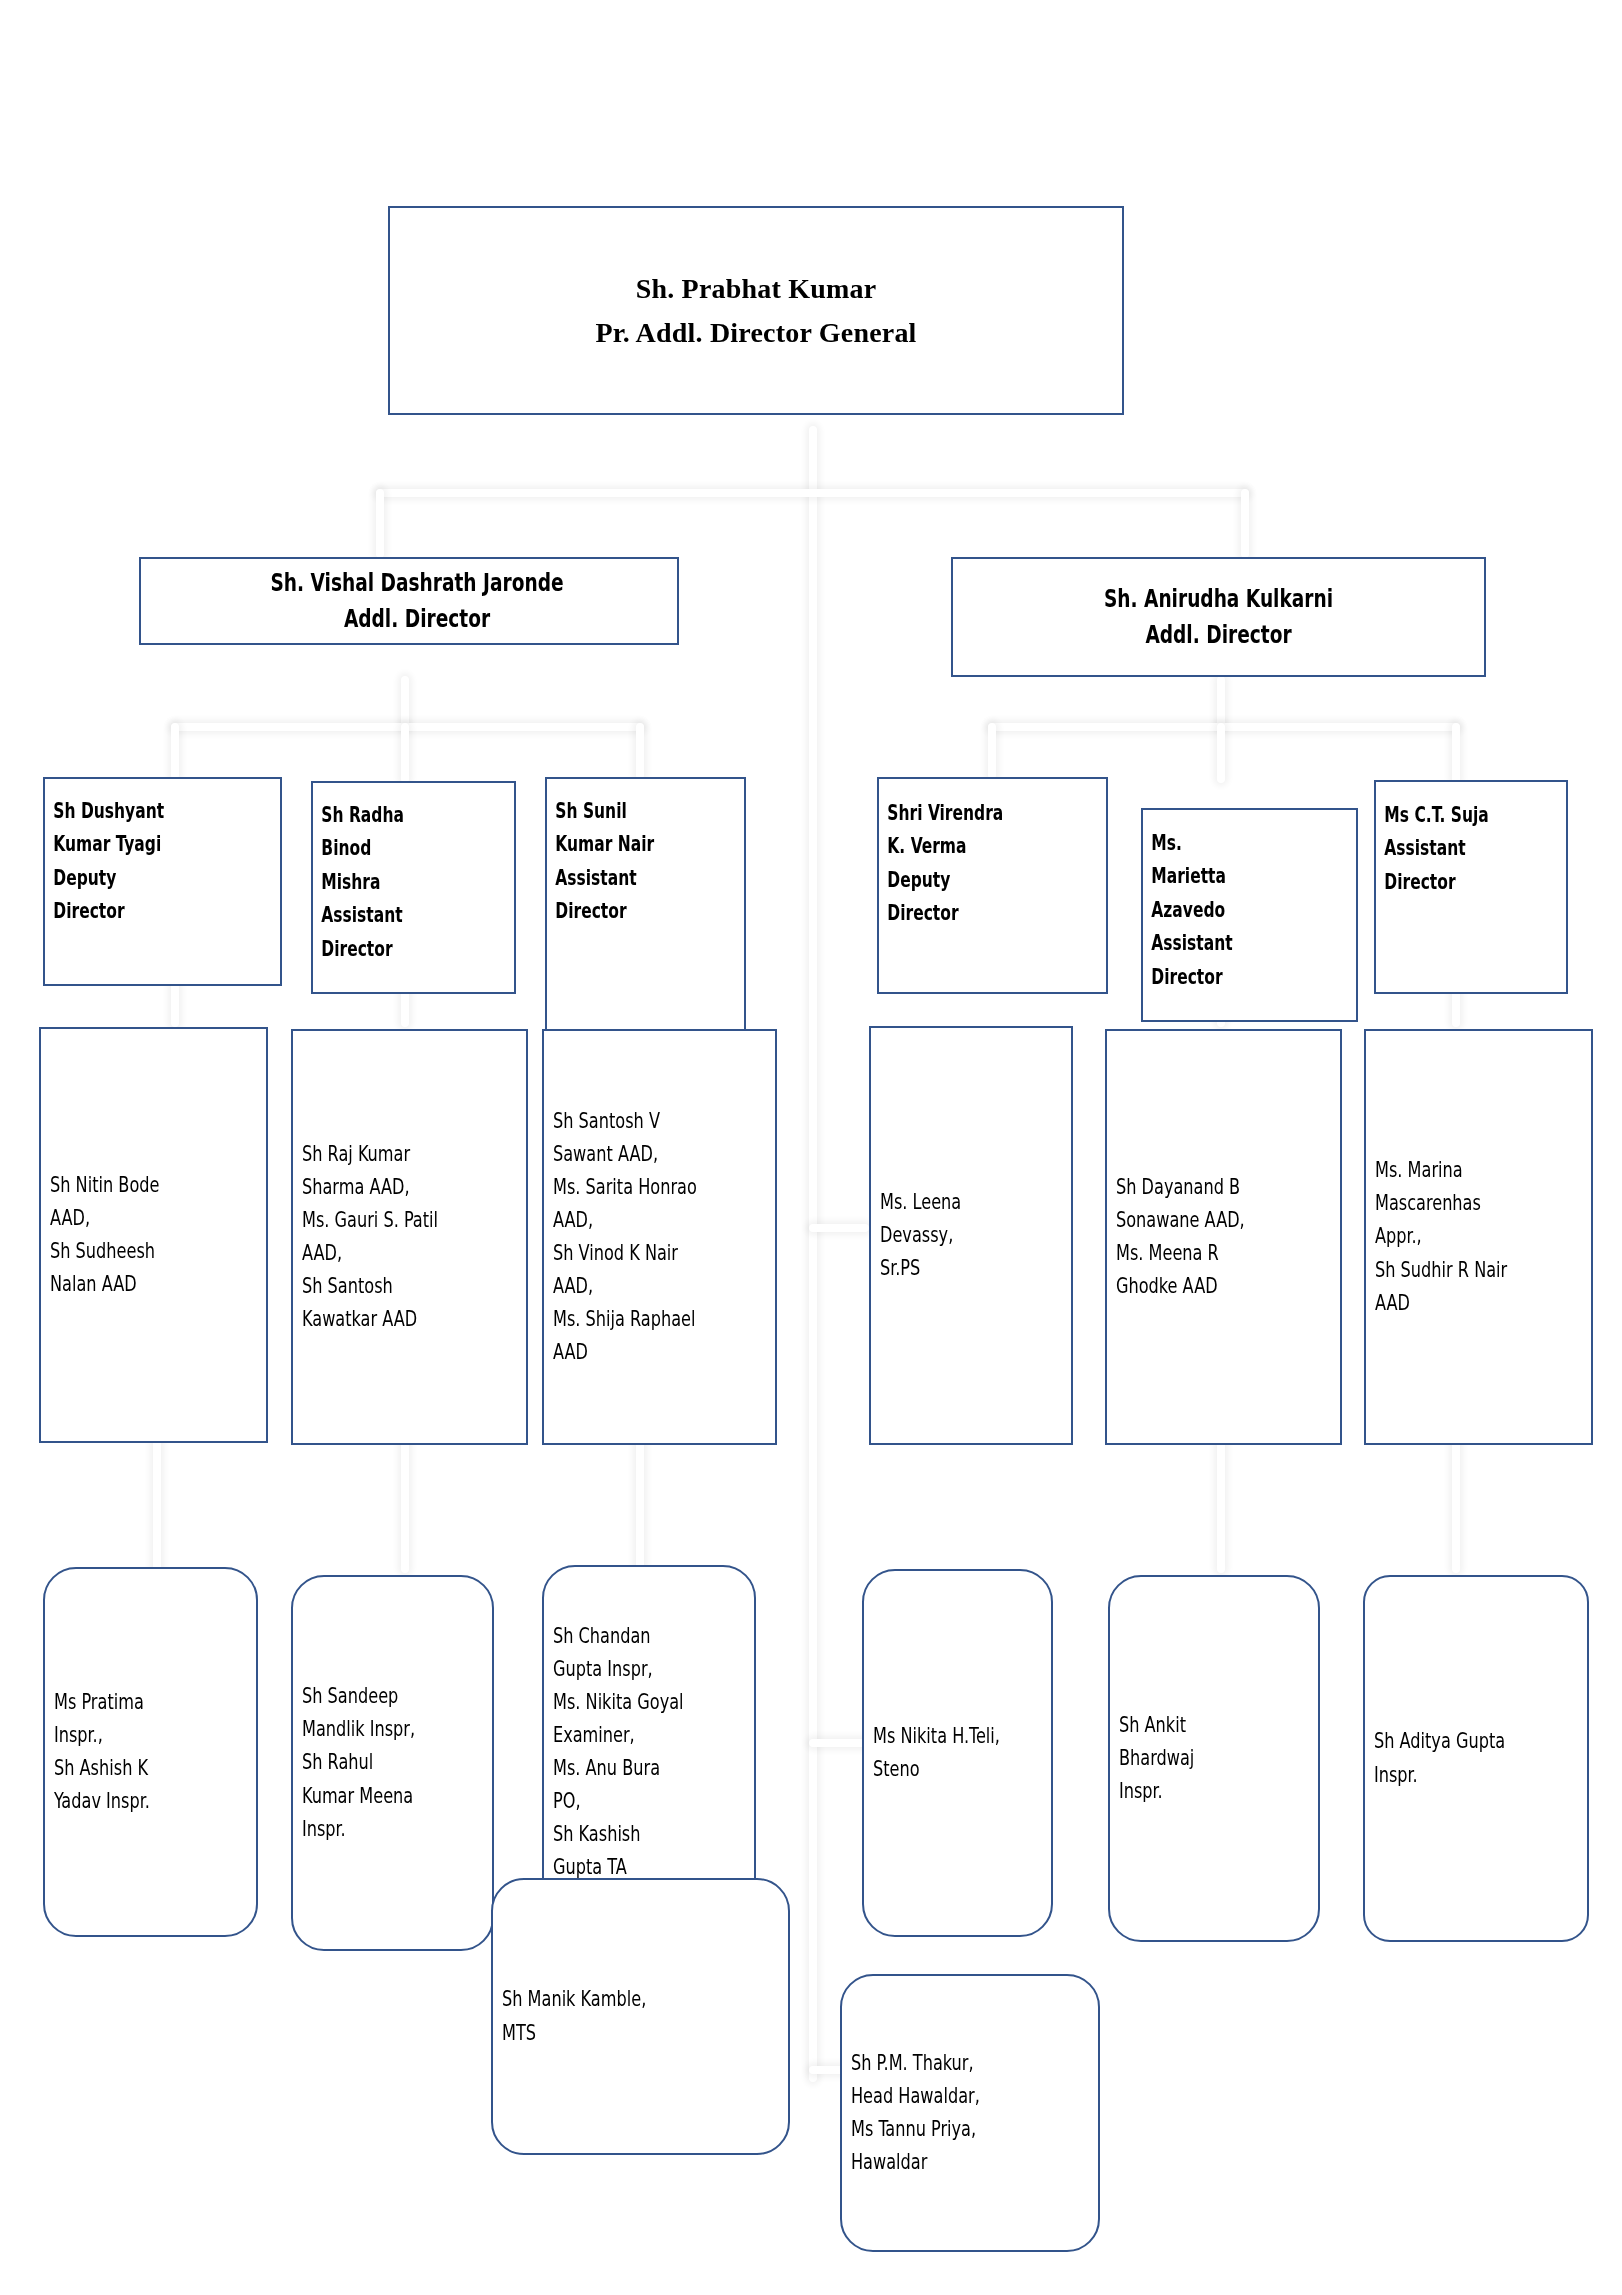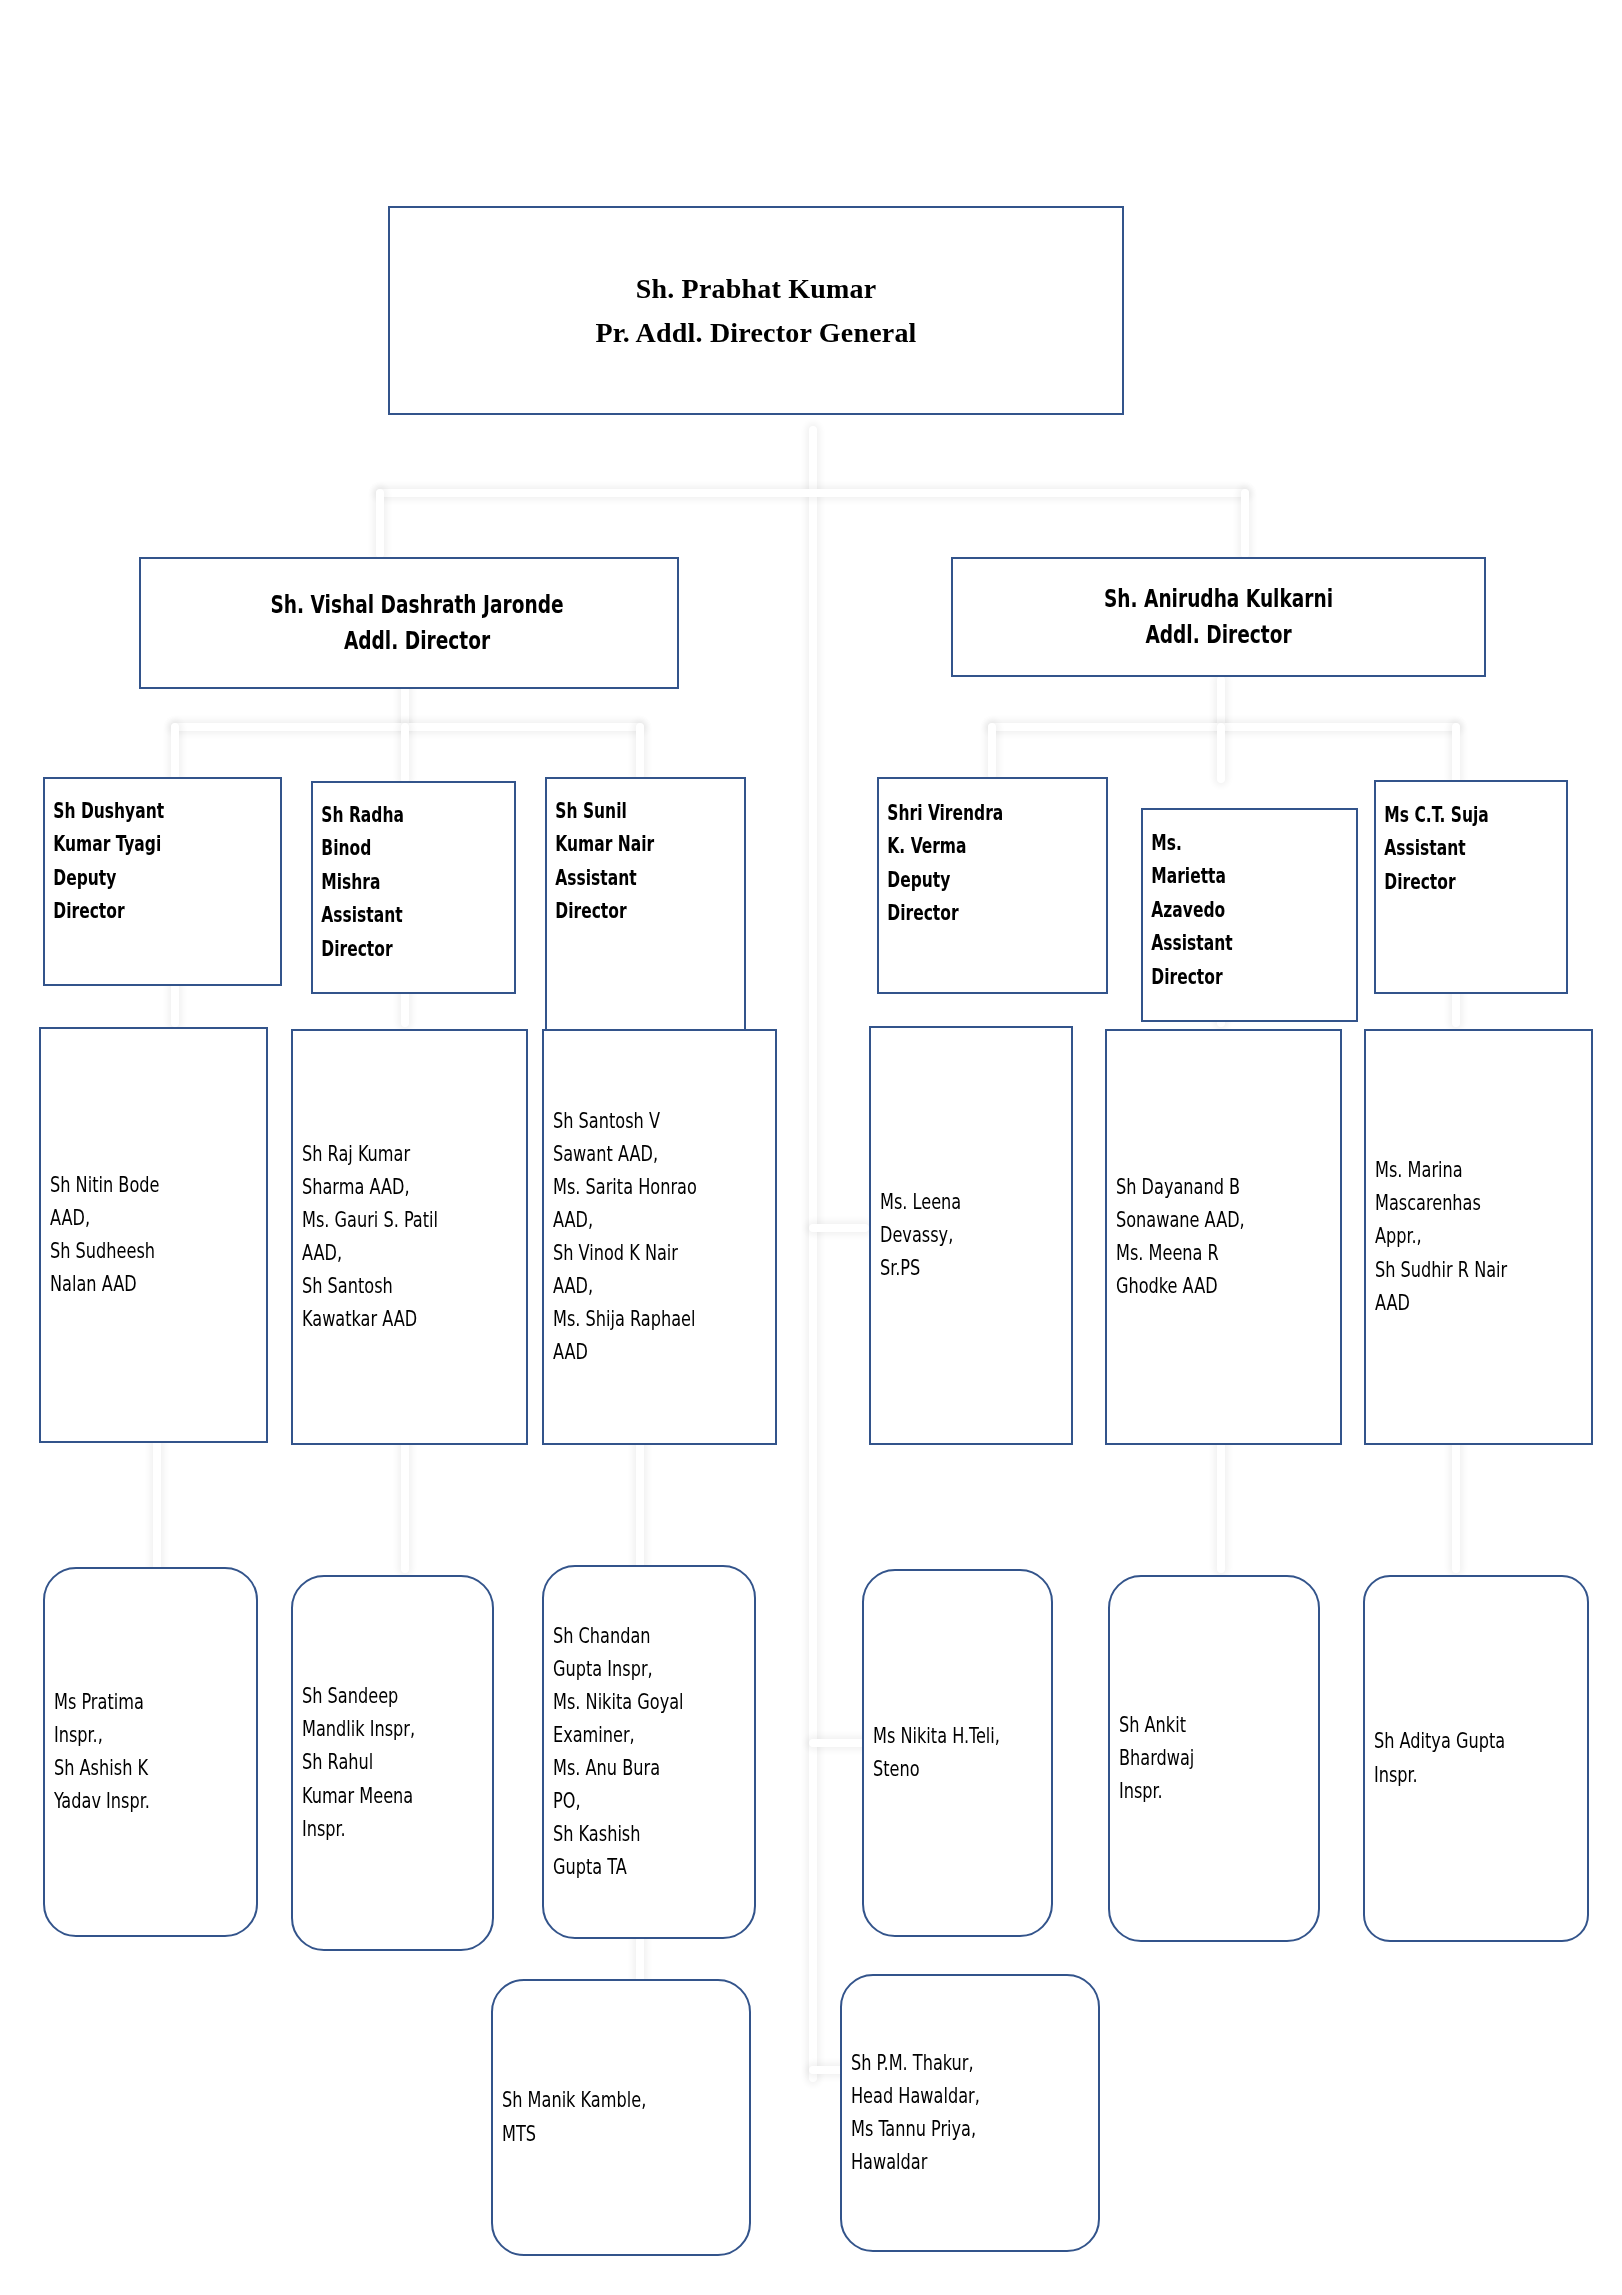--- a/index.html
+++ b/index.html
@@ -147,21 +147,21 @@
 
   <div class="conn" style="left:809px; top:2066px; width:56px; height:8.3px;"></div>
 
   <div class="box lvl-root" style="left:388px; top:206px; width:736px; height:209px;">
     <div class="inner">
       <span class="nl">Sh. Prabhat Kumar</span>
       <span class="nl">Pr. Addl. Director General</span>
     </div>
   </div>
 
-  <div class="box lvl2" style="left:139px; top:557px; width:540px; height:132px;padding-left:16px;">
+  <div class="box lvl2" style="left:139px; top:557px; width:540px; height:88px;padding-left:16px;">
     <div class="inner">
       <span class="nl">Sh. Vishal Dashrath Jaronde</span>
       <span class="nl">Addl. Director</span>
     </div>
   </div>
 
   <div class="box lvl2" style="left:951px; top:557px; width:535px; height:120px;">
     <div class="inner">
       <span class="nl">Sh. Anirudha Kulkarni</span>
       <span class="nl">Addl. Director</span>
@@ -330,21 +330,21 @@
     </div>
   </div>
 
   <div class="box round lvl5" style="left:1363px; top:1575px; width:226px; height:367px;border-radius:27px;">
     <div class="inner">
       <span class="nl">Sh Aditya Gupta</span>
       <span class="nl"> Inspr.</span>
     </div>
   </div>
 
-  <div class="box round lvl6" style="left:491px; top:1979px; width:260px; height:277px;">
+  <div class="box round lvl6" style="left:491px; top:1878px; width:299px; height:277px;">
     <div class="inner">
       <span class="nl">Sh Manik Kamble,</span>
       <span class="nl">MTS</span>
     </div>
   </div>
 
   <div class="box round lvl6" style="left:840px; top:1974px; width:260px; height:278px;">
     <div class="inner">
       <span class="nl">Sh P.M. Thakur,</span>
       <span class="nl">Head Hawaldar,</span>

